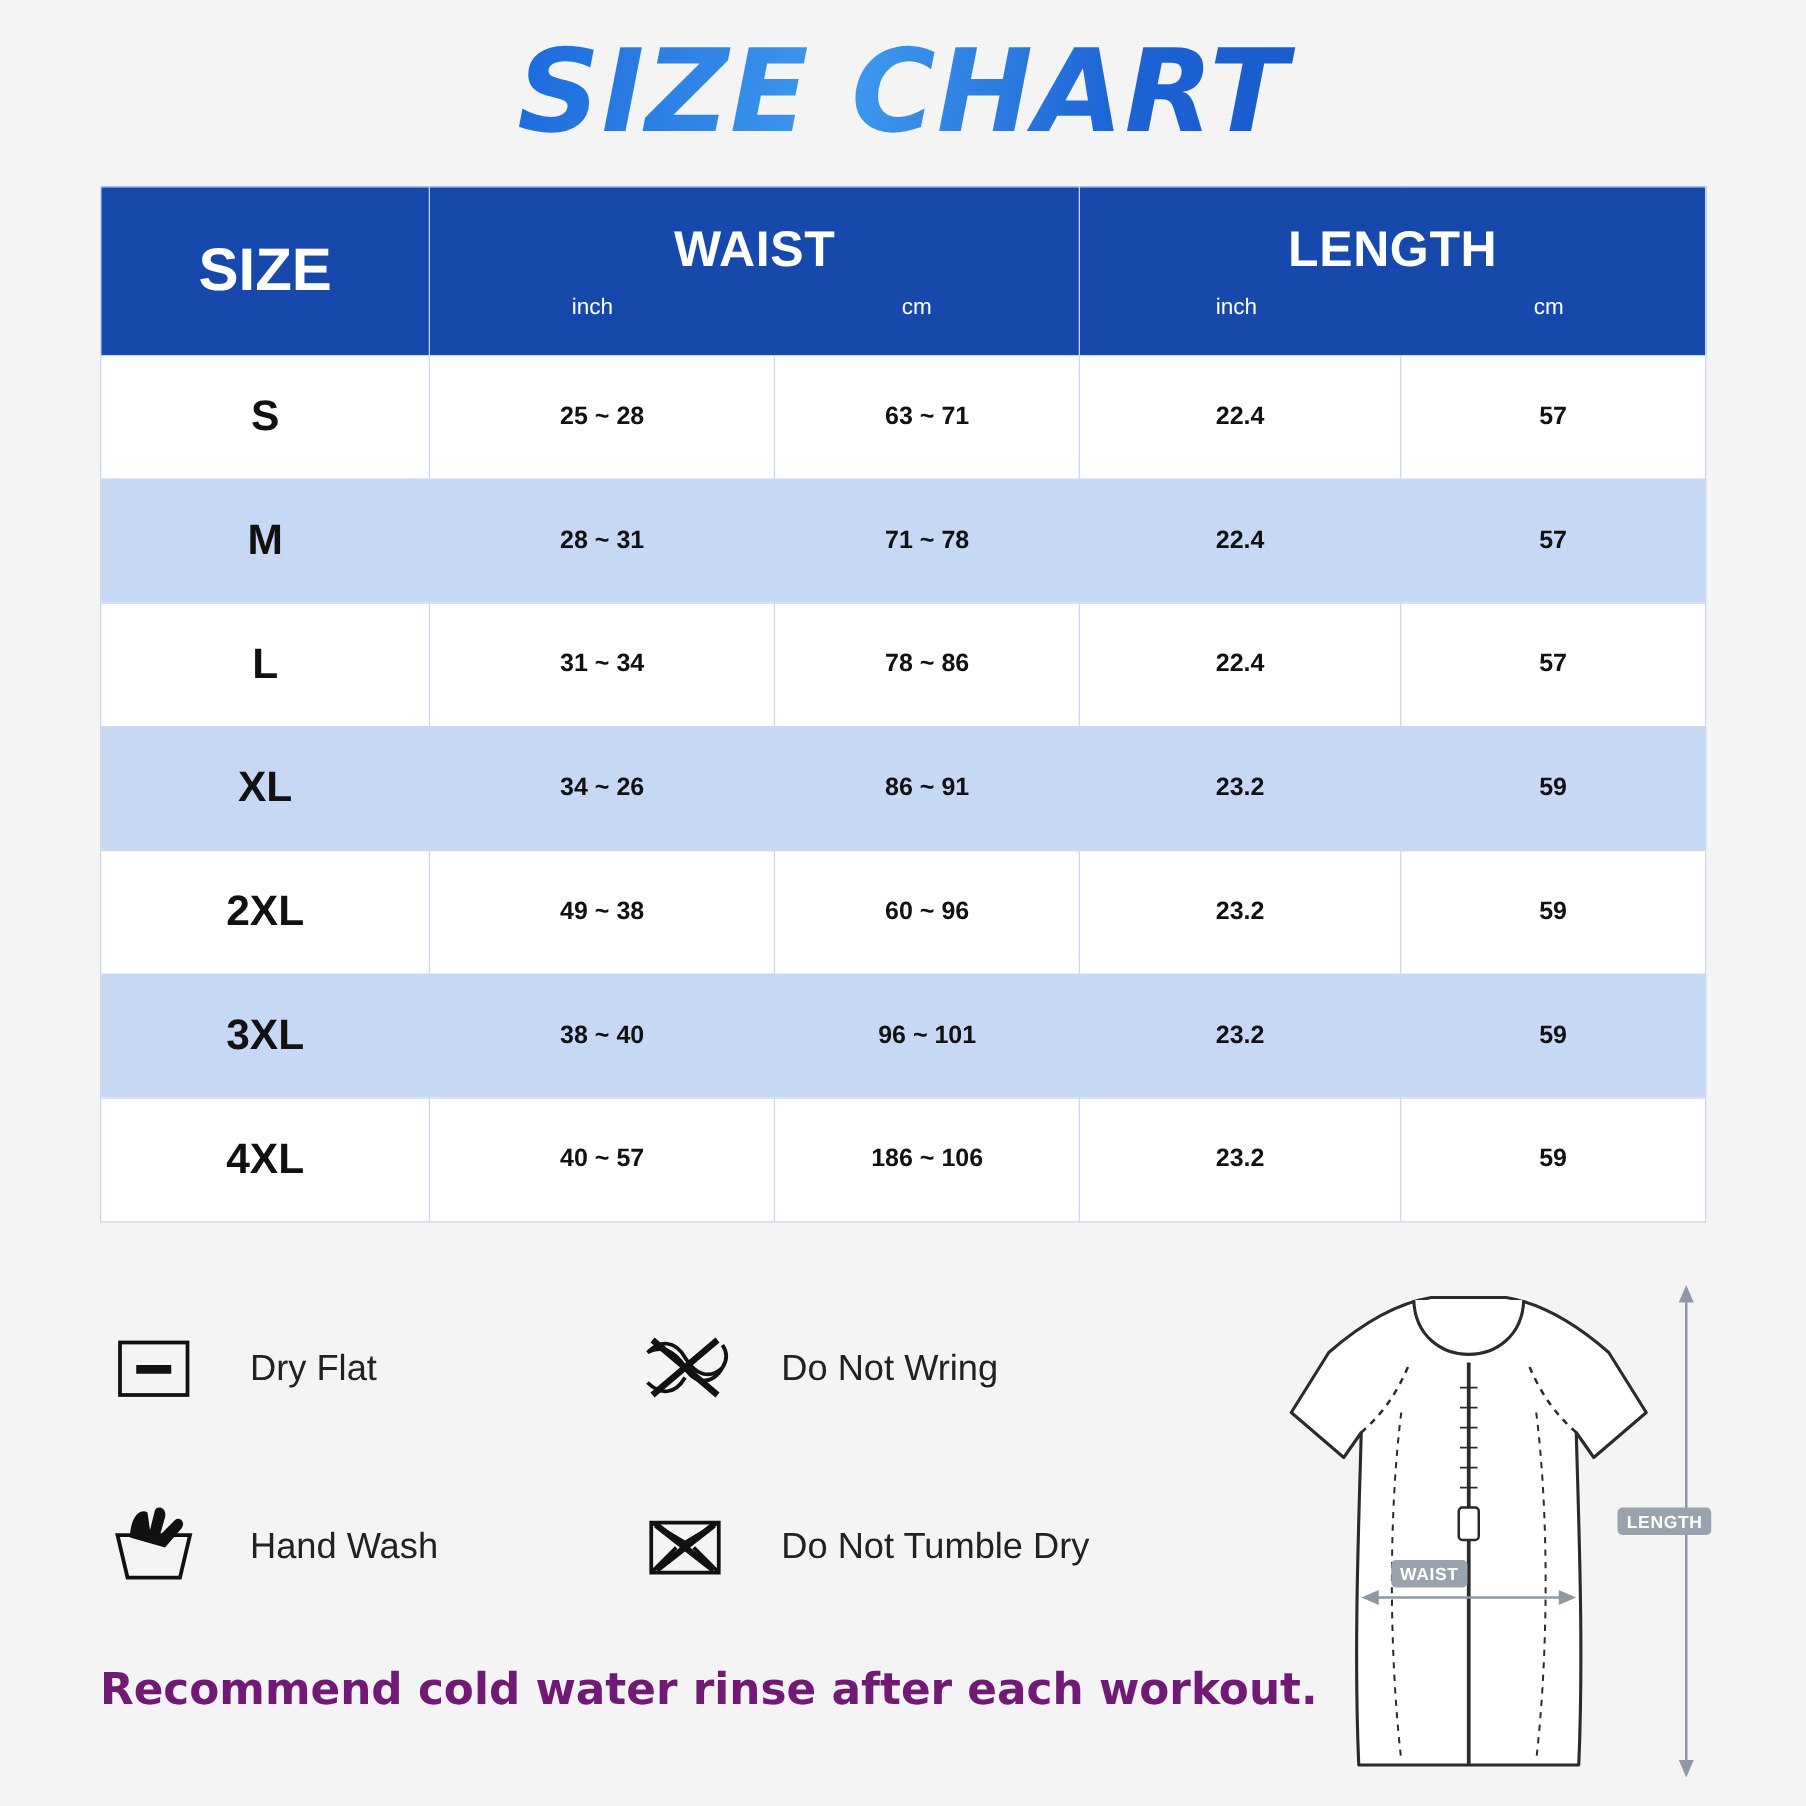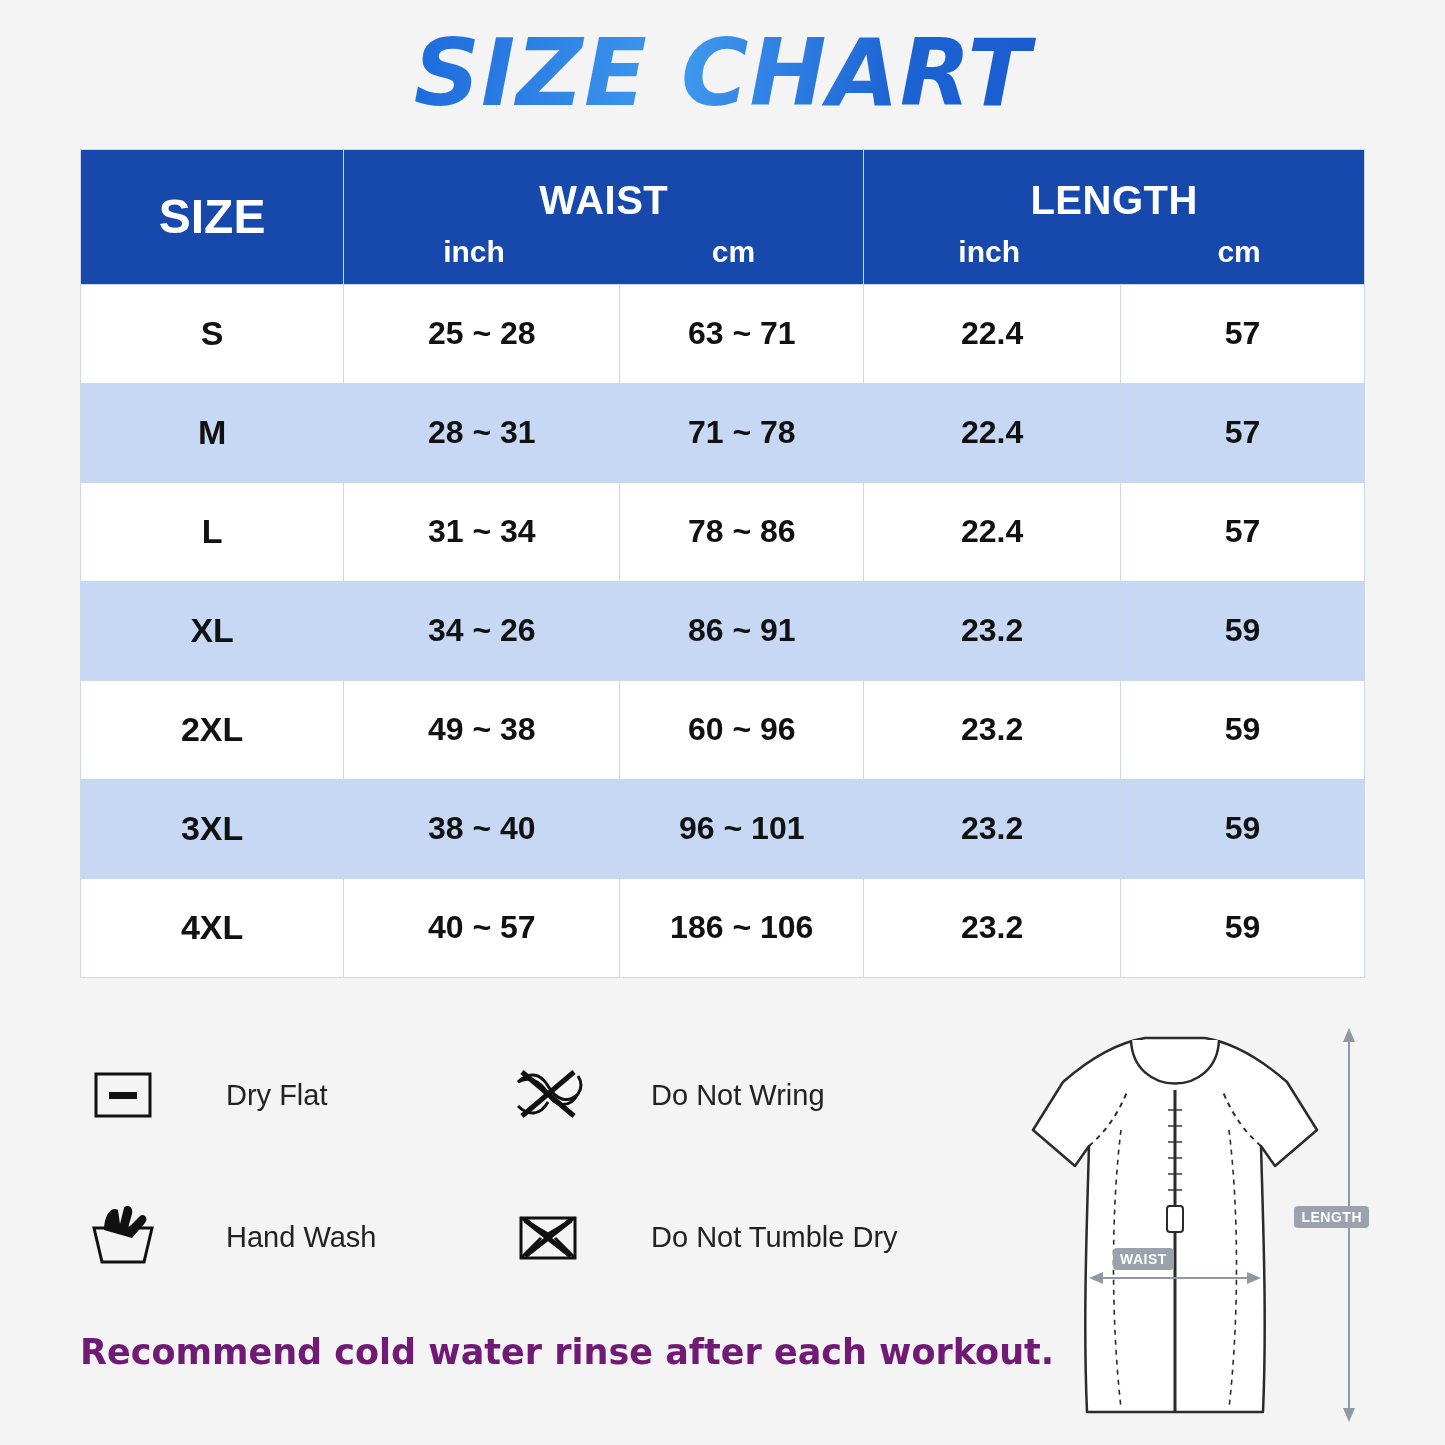--- a/index.html
+++ b/index.html
@@ -70,30 +70,30 @@
   }
   .hdr-group-title {
     font-size: 40px;
     font-weight: 700;
     padding-top: 28px;
     letter-spacing: 0.5px;
   }
   .hdr-units {
     display: flex;
     justify-content: center;
-    font-size: 30px;
-    font-weight: 700;
+    font-size: 18px;
+    font-weight: 400;
     padding-top: 12px;
   }
   .hdr-units span {
     width: 50%;
   }
   tbody td {
     height: 96px;
-    font-size: 32px;
+    font-size: 20px;
     font-weight: 700;
     color: #111111;
   }
   tbody tr.row-odd td { background: #ffffff; }
   tbody tr.row-even td { background: #c6d8f4; }
   tbody td.size-cell { font-size: 34px; }
 
   
   .care {
     position: absolute;
@@ -103,21 +103,20 @@
   }
   .care-row {
     display: flex;
     align-items: center;
     margin-bottom: 62px;
   }
   .care-item {
     display: flex;
     align-items: center;
     width: 430px;
-    gap: 26px;
   }
   .care-icon {
     width: 86px;
     height: 80px;
     display: flex;
     align-items: center;
     justify-content: center;
     flex: none;
   }
   .care-label {

